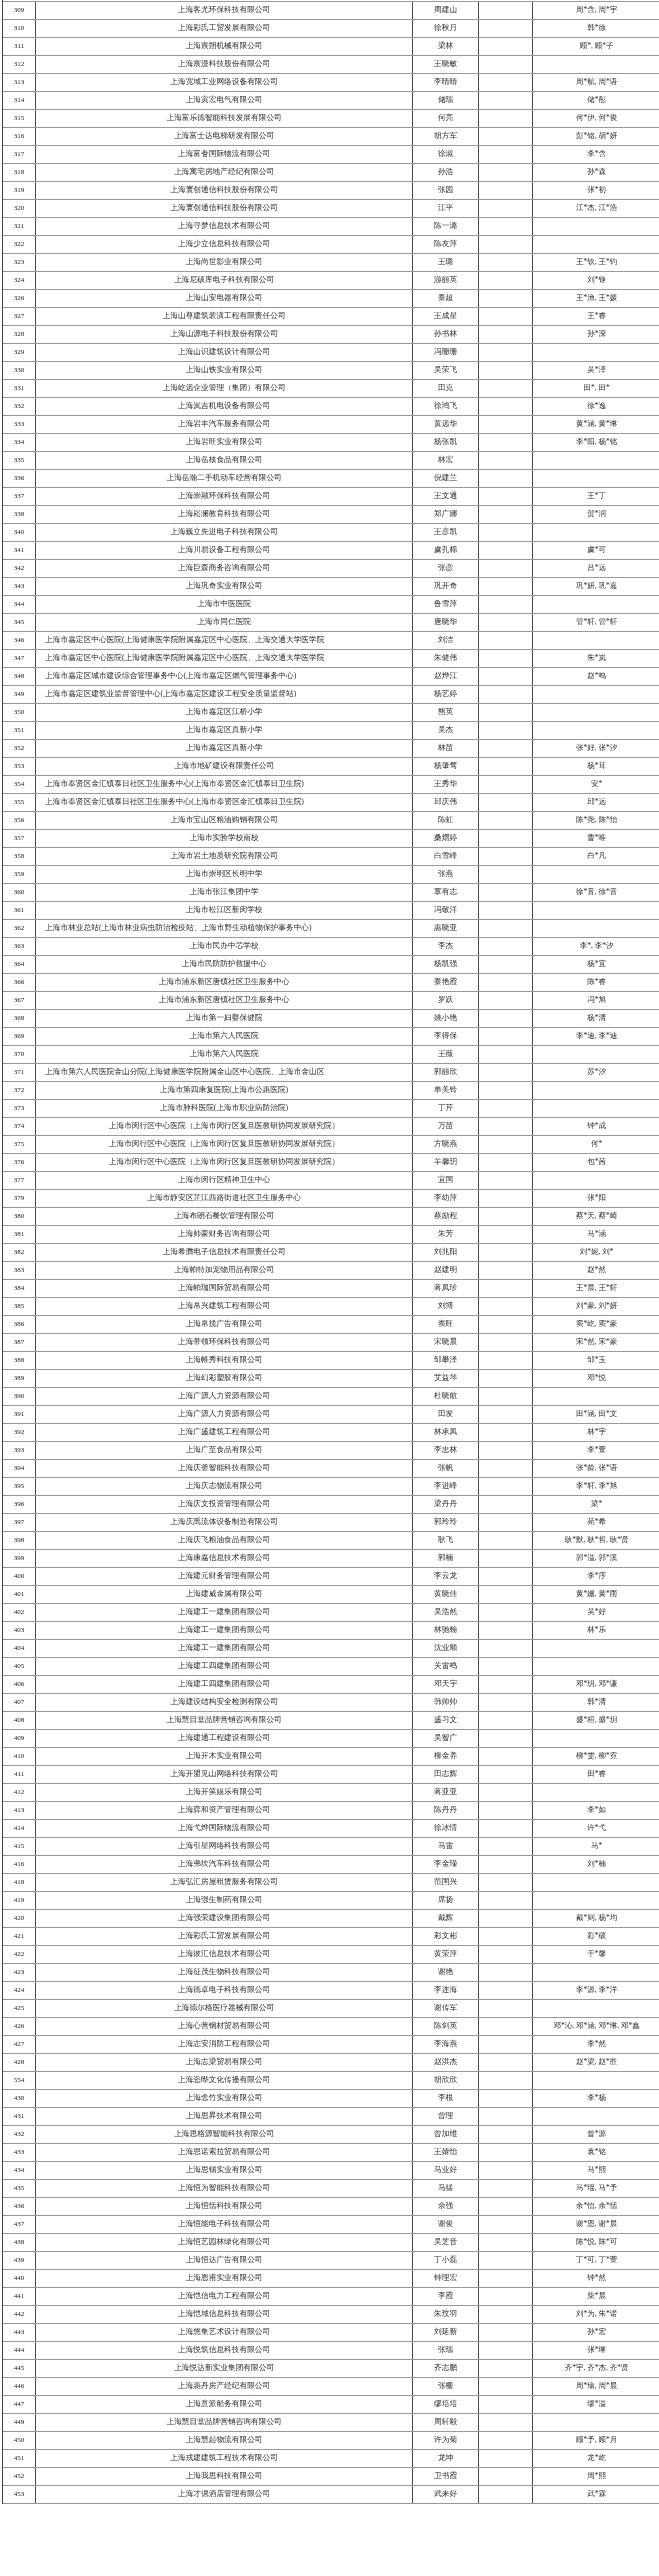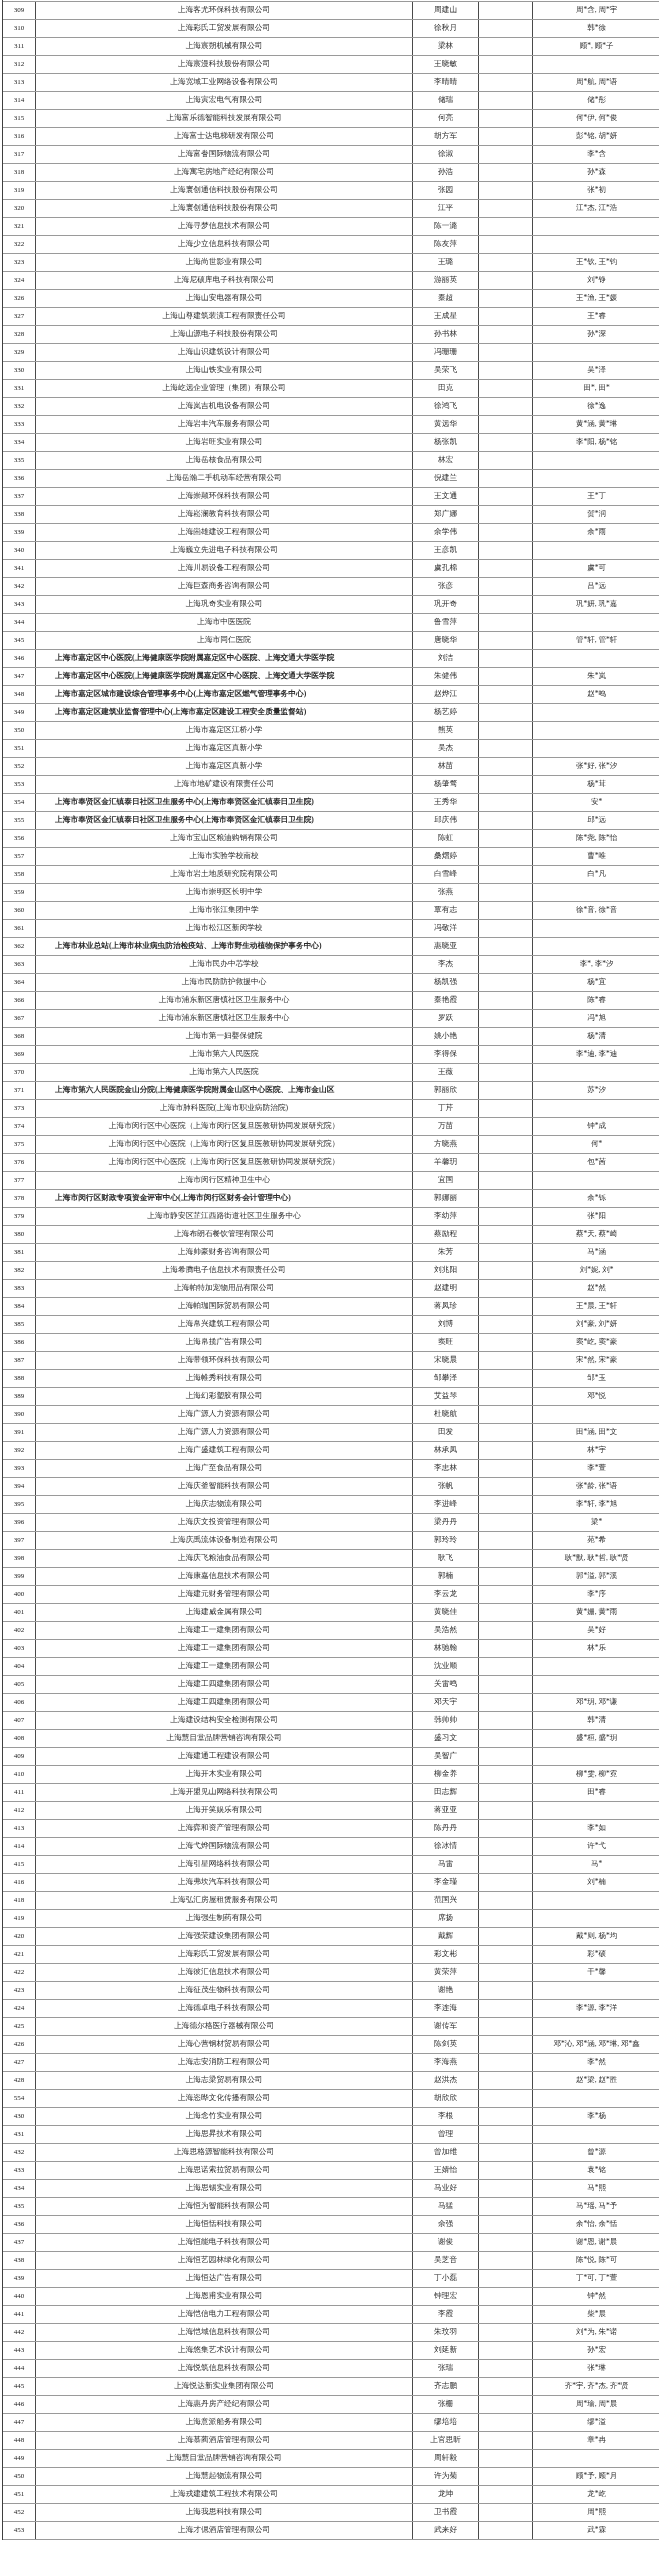--- a/index.html
+++ b/index.html
@@ -10,21 +10,21 @@
   .row{display:flex;height:18px;box-sizing:border-box;
        border-bottom:1.5px double #9a9a9a;align-items:stretch;}
   .c{box-sizing:border-box;display:flex;align-items:center;justify-content:center;
      overflow:hidden;white-space:nowrap;border-left:0.5px solid #4a4a4a;}
   .c:first-child{border-left:none;}
   .c0{width:32px;font-size:7px;color:#222;}
   .c1{width:377px;font-size:7.7px;}
   .c2{width:66px;font-size:7.7px;}
   .c3{width:54px;}
   .c4{flex:1;font-size:7.5px;}
-  .c1.left{justify-content:flex-start;padding-left:19px;font-weight:bold;}
+  .c1.left{justify-content:flex-start;padding-left:9px;}
 </style>
 </head>
 <body>
 
 <div class="table">
     <div class="row"></div>
     <div class="row">
       <div class="c c0">309</div>
       <div class="c c1">上海客尤环保科技有限公司</div>
       <div class="c c2">周建山</div>
@@ -221,27 +221,20 @@
       <div class="c c4">王*丁</div>
     </div>
     <div class="row">
       <div class="c c0">338</div>
       <div class="c c1">上海崧澜教育科技有限公司</div>
       <div class="c c2">郑广娜</div>
       <div class="c c3"></div>
       <div class="c c4">贺*润</div>
     </div>
     <div class="row">
-      <div class="c c0">339</div>
-      <div class="c c1">上海崮雄建设工程有限公司</div>
-      <div class="c c2">余学伟</div>
-      <div class="c c3"></div>
-      <div class="c c4">余*雨</div>
-    </div>
-    <div class="row">
       <div class="c c0">340</div>
       <div class="c c1">上海巍立先进电子科技有限公司</div>
       <div class="c c2">王彦凯</div>
       <div class="c c3"></div>
       <div class="c c4"></div>
     </div>
     <div class="row">
       <div class="c c0">341</div>
       <div class="c c1">上海川易设备工程有限公司</div>
       <div class="c c2">虞孔棉</div>
@@ -445,20 +438,27 @@
       <div class="c c4"></div>
     </div>
     <div class="row">
       <div class="c c0">371</div>
       <div class="c c1 left">上海市第六人民医院金山分院(上海健康医学院附属金山区中心医院、上海市金山区</div>
       <div class="c c2">郭丽欣</div>
       <div class="c c3"></div>
       <div class="c c4">苏*汐</div>
     </div>
     <div class="row">
+      <div class="c c0">372</div>
+      <div class="c c1">上海市第四康复医院(上海市公惠医院)</div>
+      <div class="c c2">单美铃</div>
+      <div class="c c3"></div>
+      <div class="c c4"></div>
+    </div>
+    <div class="row">
       <div class="c c0">373</div>
       <div class="c c1">上海市肺科医院(上海市职业病防治院)</div>
       <div class="c c2">丁芹</div>
       <div class="c c3"></div>
       <div class="c c4"></div>
     </div>
     <div class="row">
       <div class="c c0">374</div>
       <div class="c c1">上海市闵行区中心医院（上海市闵行区复旦医教研协同发展研究院）</div>
       <div class="c c2">万苗</div>
@@ -480,27 +480,20 @@
       <div class="c c4">包*茜</div>
     </div>
     <div class="row">
       <div class="c c0">377</div>
       <div class="c c1">上海市闵行区精神卫生中心</div>
       <div class="c c2">宜国</div>
       <div class="c c3"></div>
       <div class="c c4"></div>
     </div>
     <div class="row">
-      <div class="c c0">378</div>
-      <div class="c c1 left">上海市闵行区财政专项资金评审中心(上海市闵行区财务会计管理中心)</div>
-      <div class="c c2">郭娜丽</div>
-      <div class="c c3"></div>
-      <div class="c c4">余*铄</div>
-    </div>
-    <div class="row">
       <div class="c c0">379</div>
       <div class="c c1">上海市静安区芷江西路街道社区卫生服务中心</div>
       <div class="c c2">李幼萍</div>
       <div class="c c3"></div>
       <div class="c c4">张*阳</div>
     </div>
     <div class="row">
       <div class="c c0">380</div>
       <div class="c c1">上海布朗石餐饮管理有限公司</div>
       <div class="c c2">蔡励程</div>
@@ -961,27 +954,20 @@
       <div class="c c2">张栅</div>
       <div class="c c3"></div>
       <div class="c c4">周*瑜, 周*晨</div>
     </div>
     <div class="row">
       <div class="c c0">447</div>
       <div class="c c1">上海意派船务有限公司</div>
       <div class="c c2">缪培培</div>
       <div class="c c3"></div>
       <div class="c c4">缪*溢</div>
-    </div>
-    <div class="row">
-      <div class="c c0">448</div>
-      <div class="c c1">上海慕蔺酒店管理有限公司</div>
-      <div class="c c2">上官思昕</div>
-      <div class="c c3"></div>
-      <div class="c c4">章*冉</div>
     </div>
     <div class="row">
       <div class="c c0">449</div>
       <div class="c c1">上海慧目堂品牌营销咨询有限公司</div>
       <div class="c c2">周轩毅</div>
       <div class="c c3"></div>
       <div class="c c4"></div>
     </div>
     <div class="row">
       <div class="c c0">450</div>

